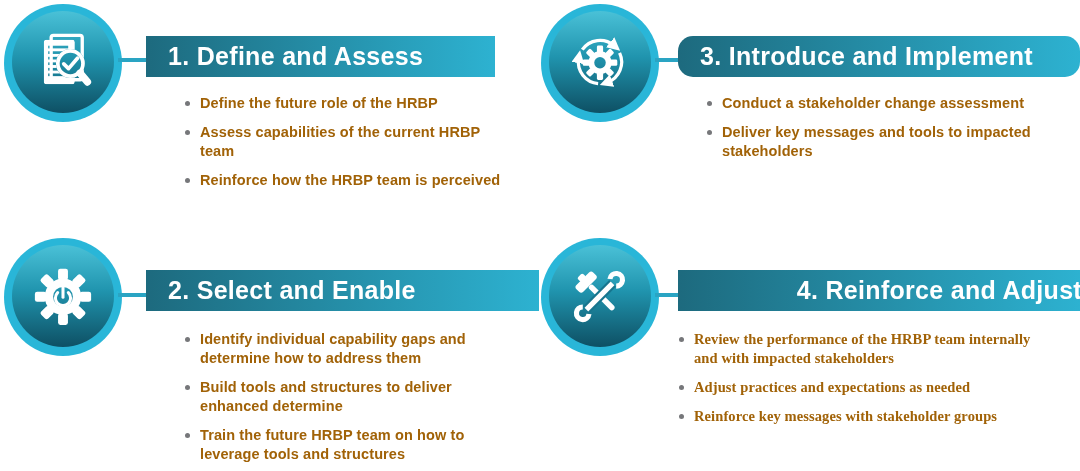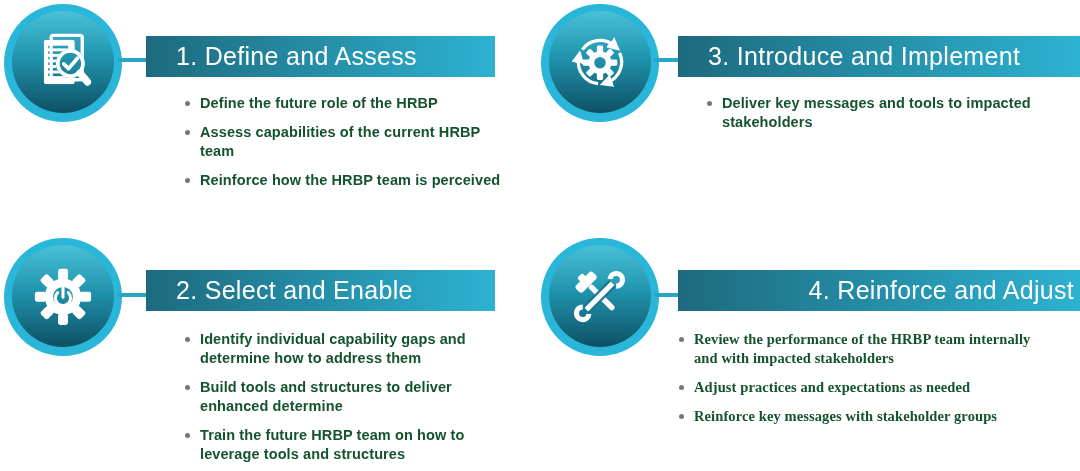--- a/index.html
+++ b/index.html
@@ -16,27 +16,27 @@
     background:linear-gradient(180deg, #4ac1d7 0%, #2094ae 45%, #0e5064 100%);
     display:flex; align-items:center; justify-content:center;
   }
   .connector { position:absolute; height:4px; background:#2aa4c3; }
   .banner {
     position:absolute; height:41px; box-sizing:border-box;
     background:linear-gradient(90deg, #1d6a7e 0%, #2db2d1 100%);
     display:flex; align-items:center; padding-left:22px;
   }
   .banner h2 {
-    margin:8px; color:#ffffff; font-size:25px; font-weight:400; letter-spacing:0.3px;
+    margin:0; color:#ffffff; font-size:25px; font-weight:700; letter-spacing:0.3px;
     white-space:nowrap;
   }
   .bullets { position:absolute; list-style:none; margin:0; padding:0; }
   .bullets li {
     position:relative; padding-left:17px; margin-bottom:10px;
-    color:#14532d; font-size:14.5px; line-height:19px; font-weight:700; letter-spacing:0.1px;
+    color:#a16207; font-size:14.5px; line-height:19px; font-weight:700; letter-spacing:0.1px;
   }
   .bullets li::before {
     content:""; position:absolute; left:2px; top:7px; width:5px; height:5px;
     border-radius:50%; background:#76777a;
   }
   svg { display:block; }
 </style>
 </head>
 <body>
 
@@ -105,24 +105,25 @@
         </g>
         <g fill="none" stroke="#fff" stroke-width="4.5">
           <path d="M25.4 32.8 A30 30 0 0 1 69.3 27" marker-end="url(#arrow3)"></path>
           <path d="M25.4 32.8 A30 30 0 0 1 69.3 27" marker-end="url(#arrow3)" transform="rotate(120 50 50)"></path>
           <path d="M25.4 32.8 A30 30 0 0 1 69.3 27" marker-end="url(#arrow3)" transform="rotate(240 50 50)"></path>
         </g>
       </svg>
     </div>
   </div>
   <div class="connector" style="left:655px; top:58px; width:23px;"></div>
-  <div class="banner" style="left:678px; top:36px; width:402px;">
+  <div class="banner" style="left:678px; top:36px; width:402px;border-radius:15px;">
     <h2>3. Introduce and Implement</h2>
   </div>
   <ul class="bullets" style="left:705px; top:94px; width:364px;">
+    <li>Conduct a stakeholder change assessment</li>
     <li>Deliver key messages and tools to impacted stakeholders</li>
   </ul>
 
   <div class="circle" style="left:4px; top:238px;">
     <div class="circle-inner">
       <svg width="76" height="76" viewBox="0 0 100 100">
         <defs>
           <mask id="gearhole2">
             <rect width="100" height="100" fill="#fff"></rect>
             <circle cx="50" cy="51" r="13" fill="#000"></circle>
@@ -138,21 +139,21 @@
           <rect x="43.5" y="14" width="13" height="15" rx="3" transform="rotate(225 50 51)"></rect>
           <rect x="43.5" y="14" width="13" height="15" rx="3" transform="rotate(270 50 51)"></rect>
           <rect x="43.5" y="14" width="13" height="15" rx="3" transform="rotate(315 50 51)"></rect>
         </g>
         <path d="M43 45.5 a10 10 0 1 0 14 0" fill="none" stroke="#fff" stroke-width="4" stroke-linecap="round"></path>
         <line x1="50" y1="38" x2="50" y2="51.5" stroke="#fff" stroke-width="4" stroke-linecap="round"></line>
       </svg>
     </div>
   </div>
   <div class="connector" style="left:118px; top:293px; width:30px;"></div>
-  <div class="banner" style="left:146px; top:270px; width:349px;">
+  <div class="banner" style="left:146px; top:270px; width:393px;">
     <h2>2. Select and Enable</h2>
   </div>
   <ul class="bullets" style="left:183px; top:330px; width:322px;">
     <li>Identify individual capability gaps and determine how to address them</li>
     <li>Build tools and structures to deliver enhanced determine</li>
     <li>Train the future HRBP team on how to leverage tools and structures</li>
   </ul>
 
   <div class="circle" style="left:541px; top:238px;">
     <div class="circle-inner">

